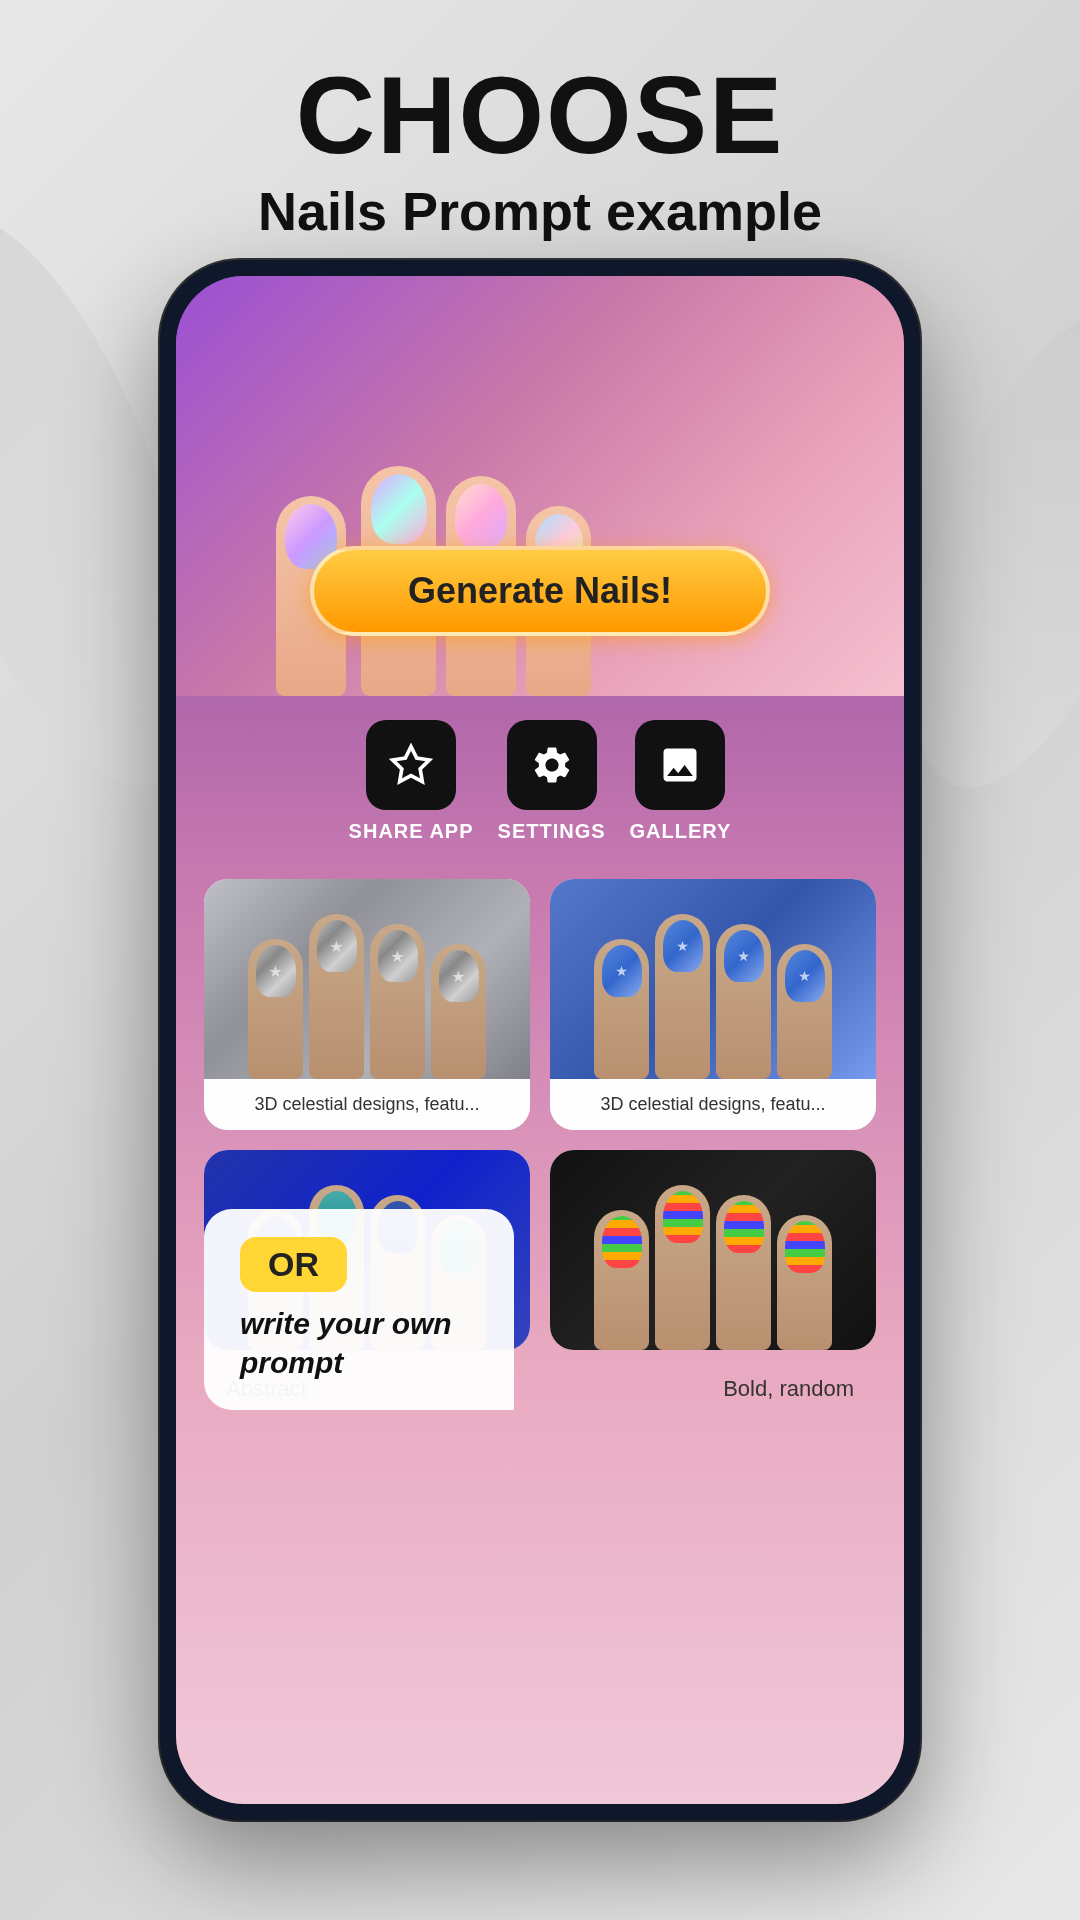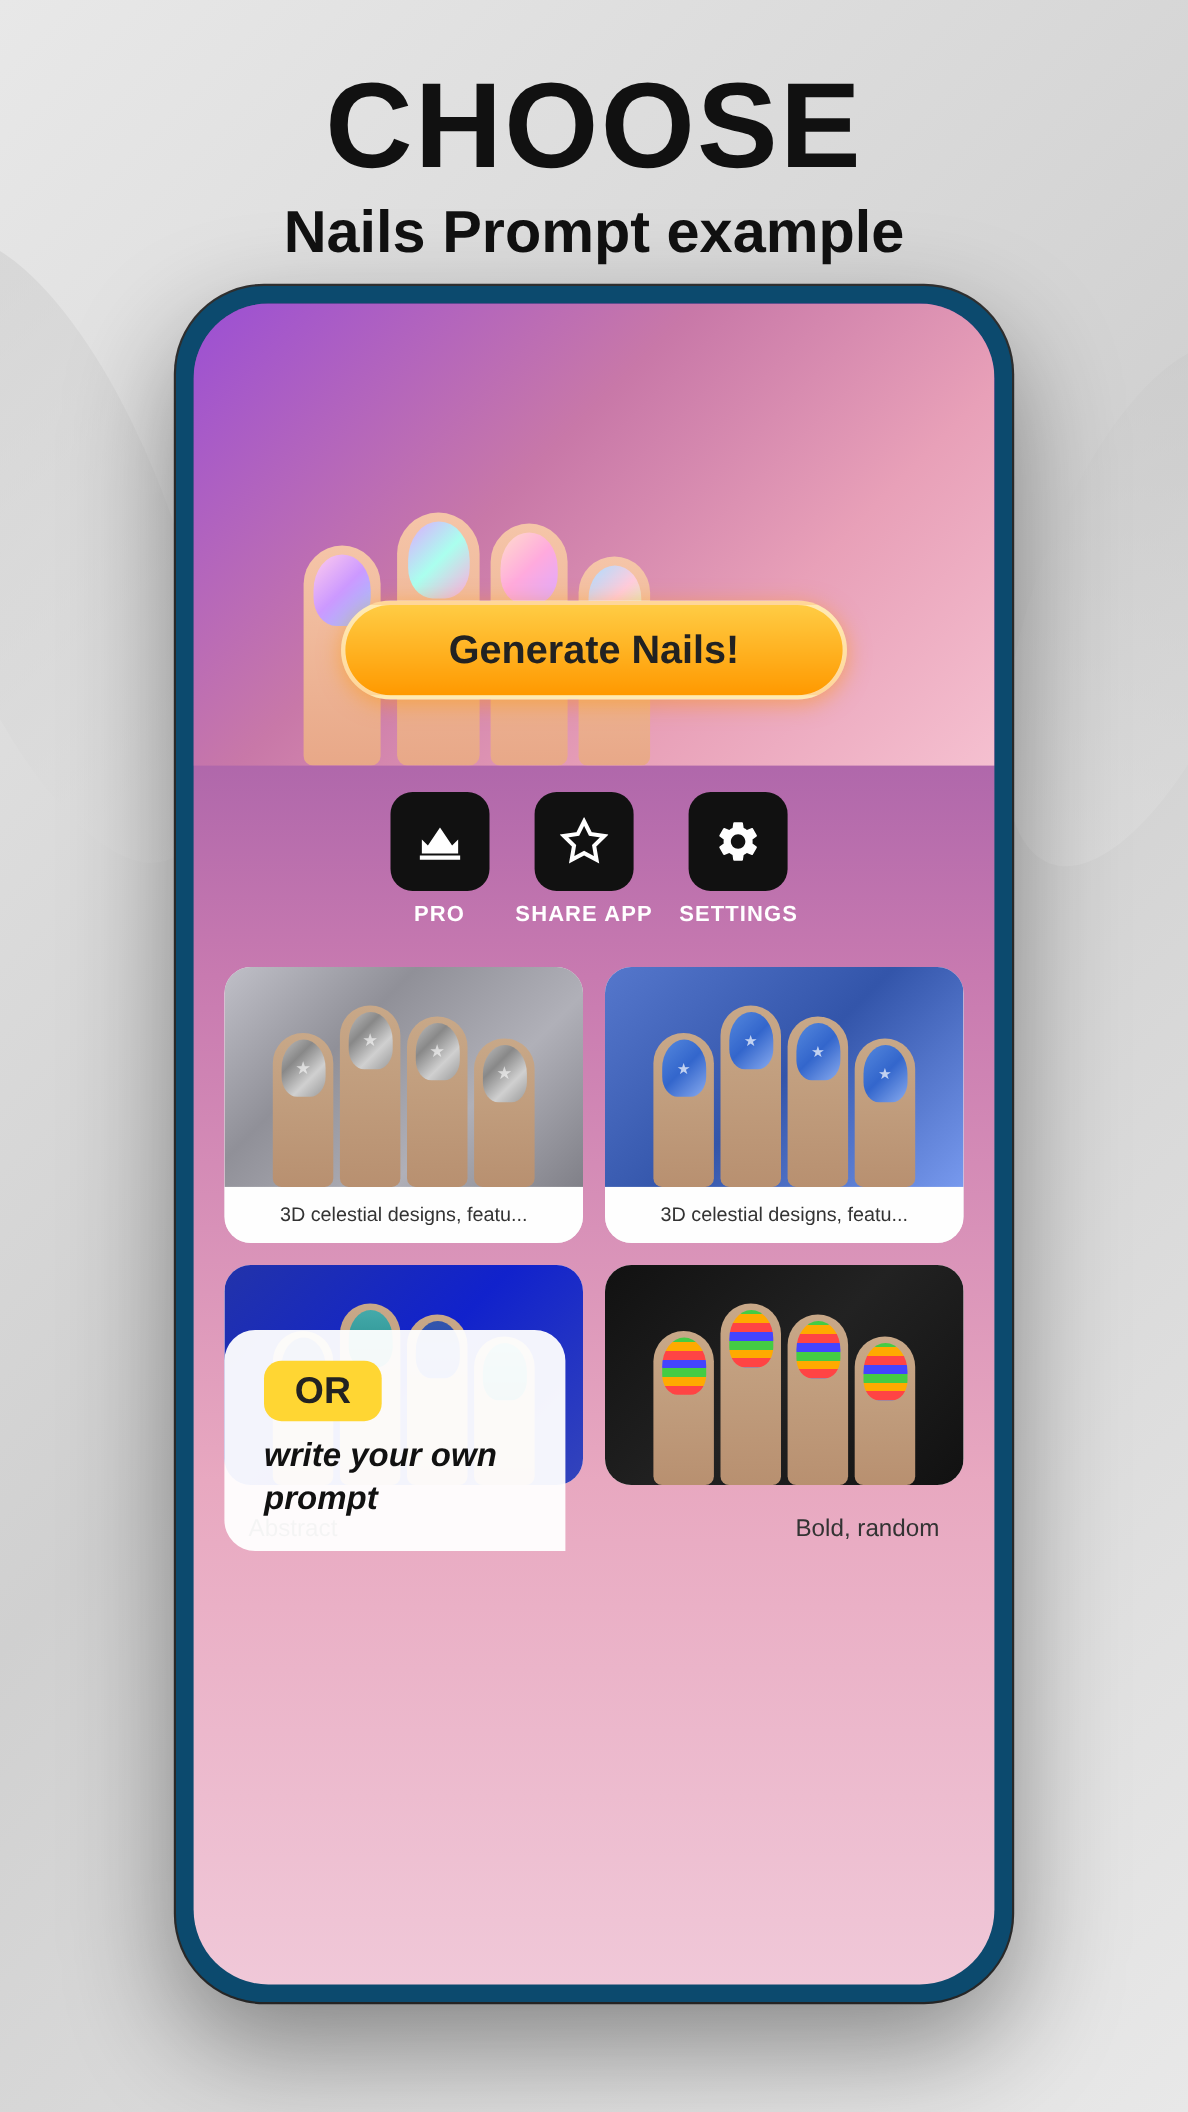--- a/index.html
+++ b/index.html
@@ -70,21 +70,21 @@
       top: 260px;
       left: 50%;
       transform: translateX(-50%);
       width: 760px;
       z-index: 20;
     }
 
     .phone-frame {
       width: 760px;
       height: 1560px;
-      background: #0c4a6e;
+      background: #0f172a;
       border-radius: 80px;
       padding: 16px;
       box-shadow: 0 40px 100px rgba(0,0,0,0.4), 0 0 0 2px #333;
       position: relative;
       overflow: hidden;
     }
 
     .phone-screen {
       width: 100%;
       height: 100%;
@@ -395,48 +395,48 @@
           <div class="finger-nail nail-iridescent-4"></div>
         </div>
 
         <div class="generate-btn">
           <span class="generate-btn-text">Generate Nails!</span>
         </div>
       </div>
 
       <div class="action-bar">
 
-        <div class="action-item">
-          <div class="action-icon-box">
-            <svg class="action-icon-svg" viewBox="0 0 24 24">
-              <path d="M2 19h20v2H2v-2zm1-8l3 3 6-9 6 9 3-3v7H3v-7z"></path>
-            </svg>
-          </div>
-          <span class="action-label">PRO</span>
-        </div>
 
         <div class="action-item">
           <div class="action-icon-box">
             <svg class="action-icon-svg" viewBox="0 0 24 24">
               <path d="M12 2l3.09 6.26L22 9.27l-5 4.87 1.18 6.88L12 17.77l-6.18 3.25L7 14.14 2 9.27l6.91-1.01L12 2z" fill="none" stroke="white" stroke-width="2"></path>
             </svg>
           </div>
           <span class="action-label">SHARE APP</span>
         </div>
 
         <div class="action-item">
           <div class="action-icon-box">
             <svg class="action-icon-svg" viewBox="0 0 24 24">
               <path d="M19.14 12.94c.04-.3.06-.61.06-.94s-.02-.64-.07-.94l2.03-1.58c.18-.14.23-.41.12-.61l-1.92-3.32c-.12-.22-.37-.29-.59-.22l-2.39.96c-.5-.38-1.03-.7-1.62-.94l-.36-2.54c-.04-.24-.24-.41-.48-.41h-3.84c-.24 0-.43.17-.47.41l-.36 2.54c-.59.24-1.13.57-1.62.94l-2.39-.96c-.22-.08-.47 0-.59.22L2.74 8.87c-.12.21-.08.47.12.61l2.03 1.58c-.05.3-.09.63-.09.94s.02.64.07.94l-2.03 1.58c-.18.14-.23.41-.12.61l1.92 3.32c.12.22.37.29.59.22l2.39-.96c.5.38 1.03.7 1.62.94l.36 2.54c.05.24.24.41.48.41h3.84c.24 0 .44-.17.47-.41l.36-2.54c.59-.24 1.13-.56 1.62-.94l2.39.96c.22.08.47 0 .59-.22l1.92-3.32c.12-.22.07-.47-.12-.61l-2.01-1.58zM12 15.6c-1.98 0-3.6-1.62-3.6-3.6s1.62-3.6 3.6-3.6 3.6 1.62 3.6 3.6-1.62 3.6-3.6 3.6z"></path>
             </svg>
           </div>
           <span class="action-label">SETTINGS</span>
         </div>
 
 
+        <div class="action-item">
+          <div class="action-icon-box">
+            <svg class="action-icon-svg" viewBox="0 0 24 24">
+              <path d="M21 19V5c0-1.1-.9-2-2-2H5c-1.1 0-2 .9-2 2v14c0 1.1.9 2 2 2h14c1.1 0 2-.9 2-2zM8.5 13.5l2.5 3.01L14.5 12l4.5 6H5l3.5-4.5z"></path>
+            </svg>
+          </div>
+          <span class="action-label">GALLERY</span>
+        </div>
 
       </div>
 
       <div class="gallery-grid">
 
         <div class="gallery-item">
           <div class="gallery-image">
             <div class="gallery-fingers" style="background: linear-gradient(135deg, #c0c0c8, #909098, #b0b0b8, #808088);">
               <div class="g-finger" style="background: linear-gradient(180deg, #c8a888, #b89070);">
                 <div class="g-nail nail-silver"></div>

